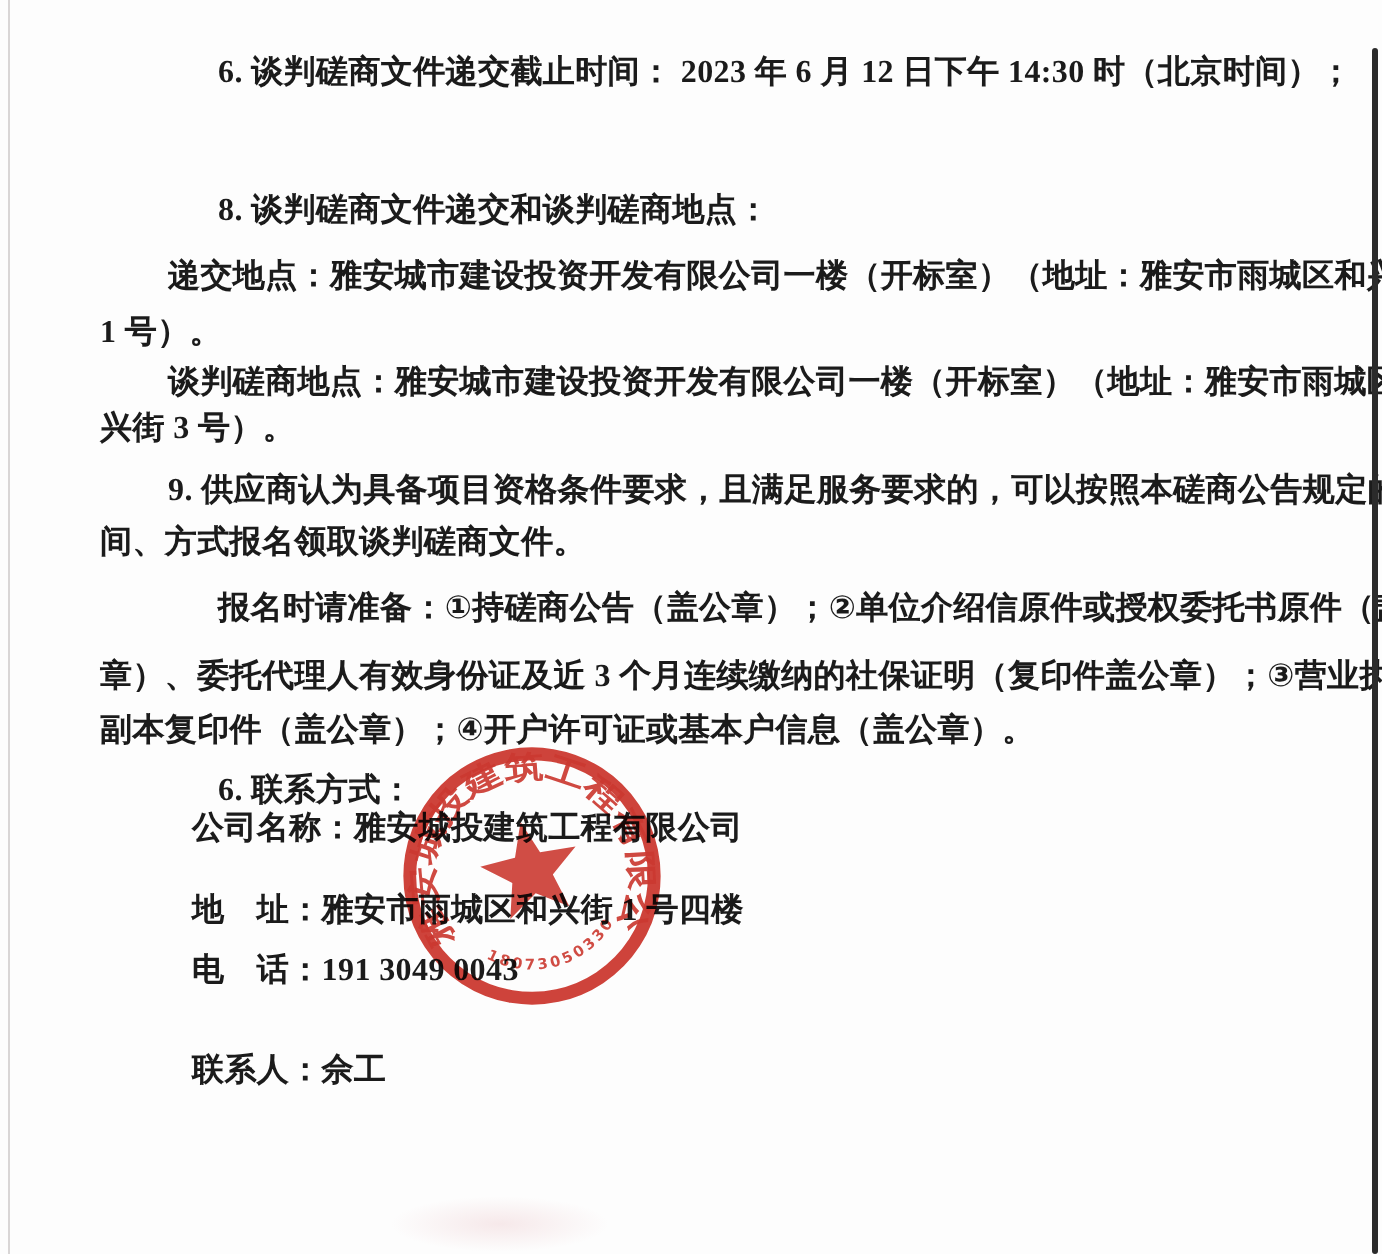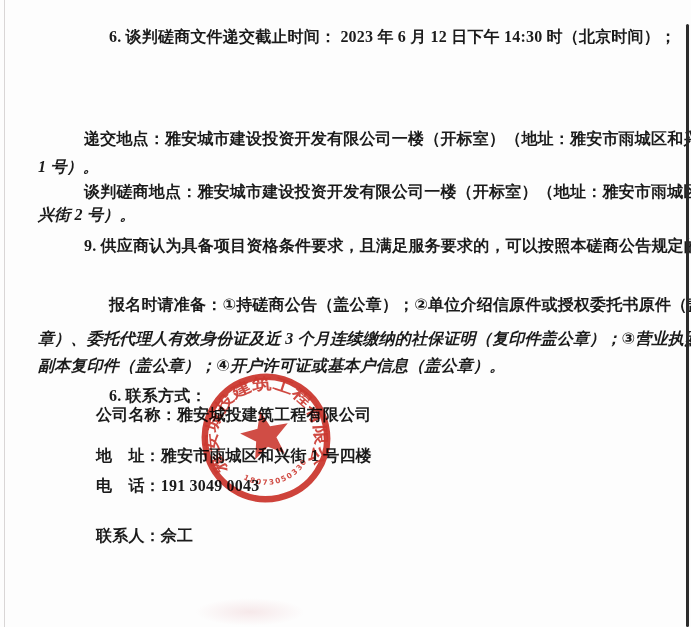--- a/index.html
+++ b/index.html
@@ -20,21 +20,21 @@
   .doc-line {
     position: absolute;
     font-size: 16px;
     line-height: 20px;
     letter-spacing: 0.2px;
     white-space: nowrap;
   }
   .indent-item   { left: 109px; }
   .indent-para   { left: 84px; }
   .indent-contact{ left: 96px; }
-  .flush         { left: 38px; font-style: italic; }
+  .flush         { left: 50px; }
   
   .scan-edge-right {
     position: absolute;
     left: 686px;
     top: 24px;
     width: 3px;
     height: 603px;
     background: #2b2b2b;
     border-radius: 2px;
   }
@@ -65,25 +65,27 @@
     mix-blend-mode: multiply;
     opacity: 0.92;
   }
 </style>
 </head>
 <body>
 
 <div class="page">
 
   <div class="doc-line indent-item" style="top:27px">6. 谈判磋商文件递交截止时间： 2023 年 6 月 12 日下午 14:30 时（北京时间）；</div>
+  <div class="doc-line indent-item" style="top:96px">8. 谈判磋商文件递交和谈判磋商地点：</div>
   <div class="doc-line indent-para" style="top:129px">递交地点：雅安城市建设投资开发有限公司一楼（开标室）（地址：雅安市雨城区和兴街</div>
   <div class="doc-line flush" style="top:157px">1 号）。</div>
   <div class="doc-line indent-para" style="top:182px">谈判磋商地点：雅安城市建设投资开发有限公司一楼（开标室）（地址：雅安市雨城区和</div>
-  <div class="doc-line flush" style="top:205px">兴街 2 号）。</div>
+  <div class="doc-line flush" style="top:205px">兴街 3 号）。</div>
   <div class="doc-line indent-para" style="top:236px">9. 供应商认为具备项目资格条件要求，且满足服务要求的，可以按照本磋商公告规定的时</div>
+  <div class="doc-line flush" style="top:262px">间、方式报名领取谈判磋商文件。</div>
   <div class="doc-line indent-item" style="top:295px">报名时请准备：①持磋商公告（盖公章）；②单位介绍信原件或授权委托书原件（盖公</div>
   <div class="doc-line flush" style="top:329px">章）、委托代理人有效身份证及近 3 个月连续缴纳的社保证明（复印件盖公章）；③营业执照</div>
   <div class="doc-line flush" style="top:356px">副本复印件（盖公章）；④开户许可证或基本户信息（盖公章）。</div>
   <div class="doc-line indent-item" style="top:386px">6. 联系方式：</div>
   <div class="doc-line indent-contact" style="top:405px">公司名称：雅安城投建筑工程有限公司</div>
   <div class="doc-line indent-contact" style="top:446px">地　址：雅安市雨城区和兴街 1 号四楼</div>
   <div class="doc-line indent-contact" style="top:476px">电　话：191 3049 0043</div>
   <div class="doc-line indent-contact" style="top:526px">联系人：佘工</div>
 
   <svg class="stamp" viewBox="0 0 140 140" aria-hidden="true">

